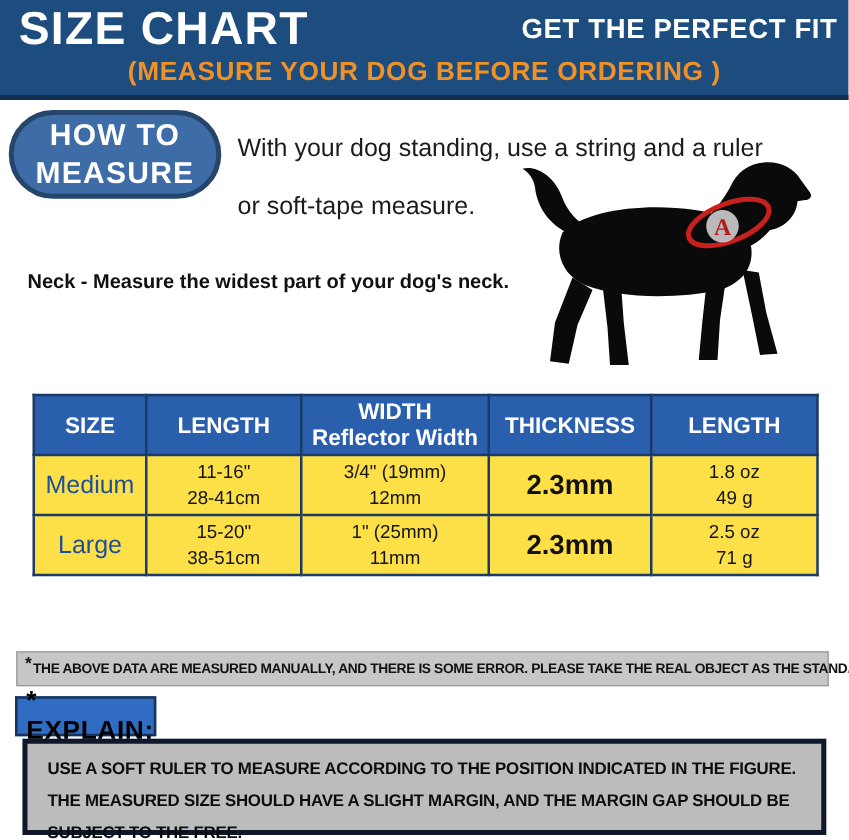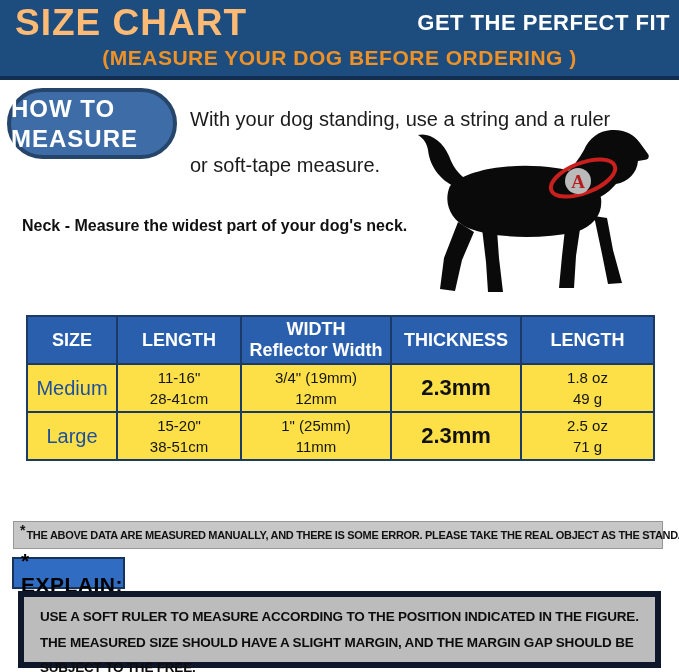--- a/index.html
+++ b/index.html
@@ -10,36 +10,36 @@
     background: #ffffff; overflow: hidden;
   }
 
   
   .banner {
     position: absolute; left: 0; top: 0; width: 679px; height: 80px;
     background: #1d4c7e; border-bottom: 4px solid #122f51;
   }
   .banner-title {
     position: absolute; left: 15px; top: 2px;
-    color: #fdba74; font-size: 37px; font-weight: bold; letter-spacing: 1px;
+    color: #ffffff; font-size: 37px; font-weight: bold; letter-spacing: 1px;
   }
   .banner-tagline {
     position: absolute; right: 9px; top: 10px;
     color: #ffffff; font-size: 22px; font-weight: bold; letter-spacing: .5px; text-align: right;
   }
   .banner-subtitle {
     position: absolute; left: 0; right: 0; top: 46px; text-align: center;
     color: #ee9227; font-size: 21px; font-weight: bold; letter-spacing: .5px;
   }
 
   
   .howto-badge {
     position: absolute; left: 7px; top: 88px; width: 170px; height: 71px;
     background: #3e6ca6; border: 4px solid #26456b; border-radius: 36px;
-    display: flex; flex-direction: column; align-items: flex-start; justify-content: center;
+    display: flex; flex-direction: column; align-items: center; justify-content: center;
   }
   .howto-badge span {
     color: #ffffff; font-size: 24px; font-weight: bold; line-height: 30px; letter-spacing: 1px;
   }
   .howto-text {
     position: absolute; left: 190px; top: 96px; width: 480px;
     color: #1b1b1b; font-size: 20px; line-height: 46px;
   }
   .neck-note {
     position: absolute; left: 22px; top: 184px;
@@ -78,21 +78,21 @@
     font-size: 14px; position: relative; top: -5px; margin-right: 1px; letter-spacing: 0;
   }
   .explain-chip {
     position: absolute; left: 12px; top: 557px; width: 113px; height: 32px;
     background: #2f6cc2; border: 2px solid #17335c;
     display: flex; align-items: center; padding-left: 7px;
     color: #000000; font-size: 21px; font-weight: bold; letter-spacing: .5px;
   }
   .explain-box {
     position: absolute; left: 18px; top: 591px; width: 643px; height: 77px;
-    background: #bcbcbc; border: 6px solid #0f172a;
+    background: #bcbcbc; border: 4px solid #0f172a;
     padding: 7px 16px;
     color: #0d0d0d; font-size: 13.5px; font-weight: bold; line-height: 25.5px;
     letter-spacing: -0.2px; white-space: nowrap;
   }
 </style>
 </head>
 <body>
 
 <div id="canvas">
 

